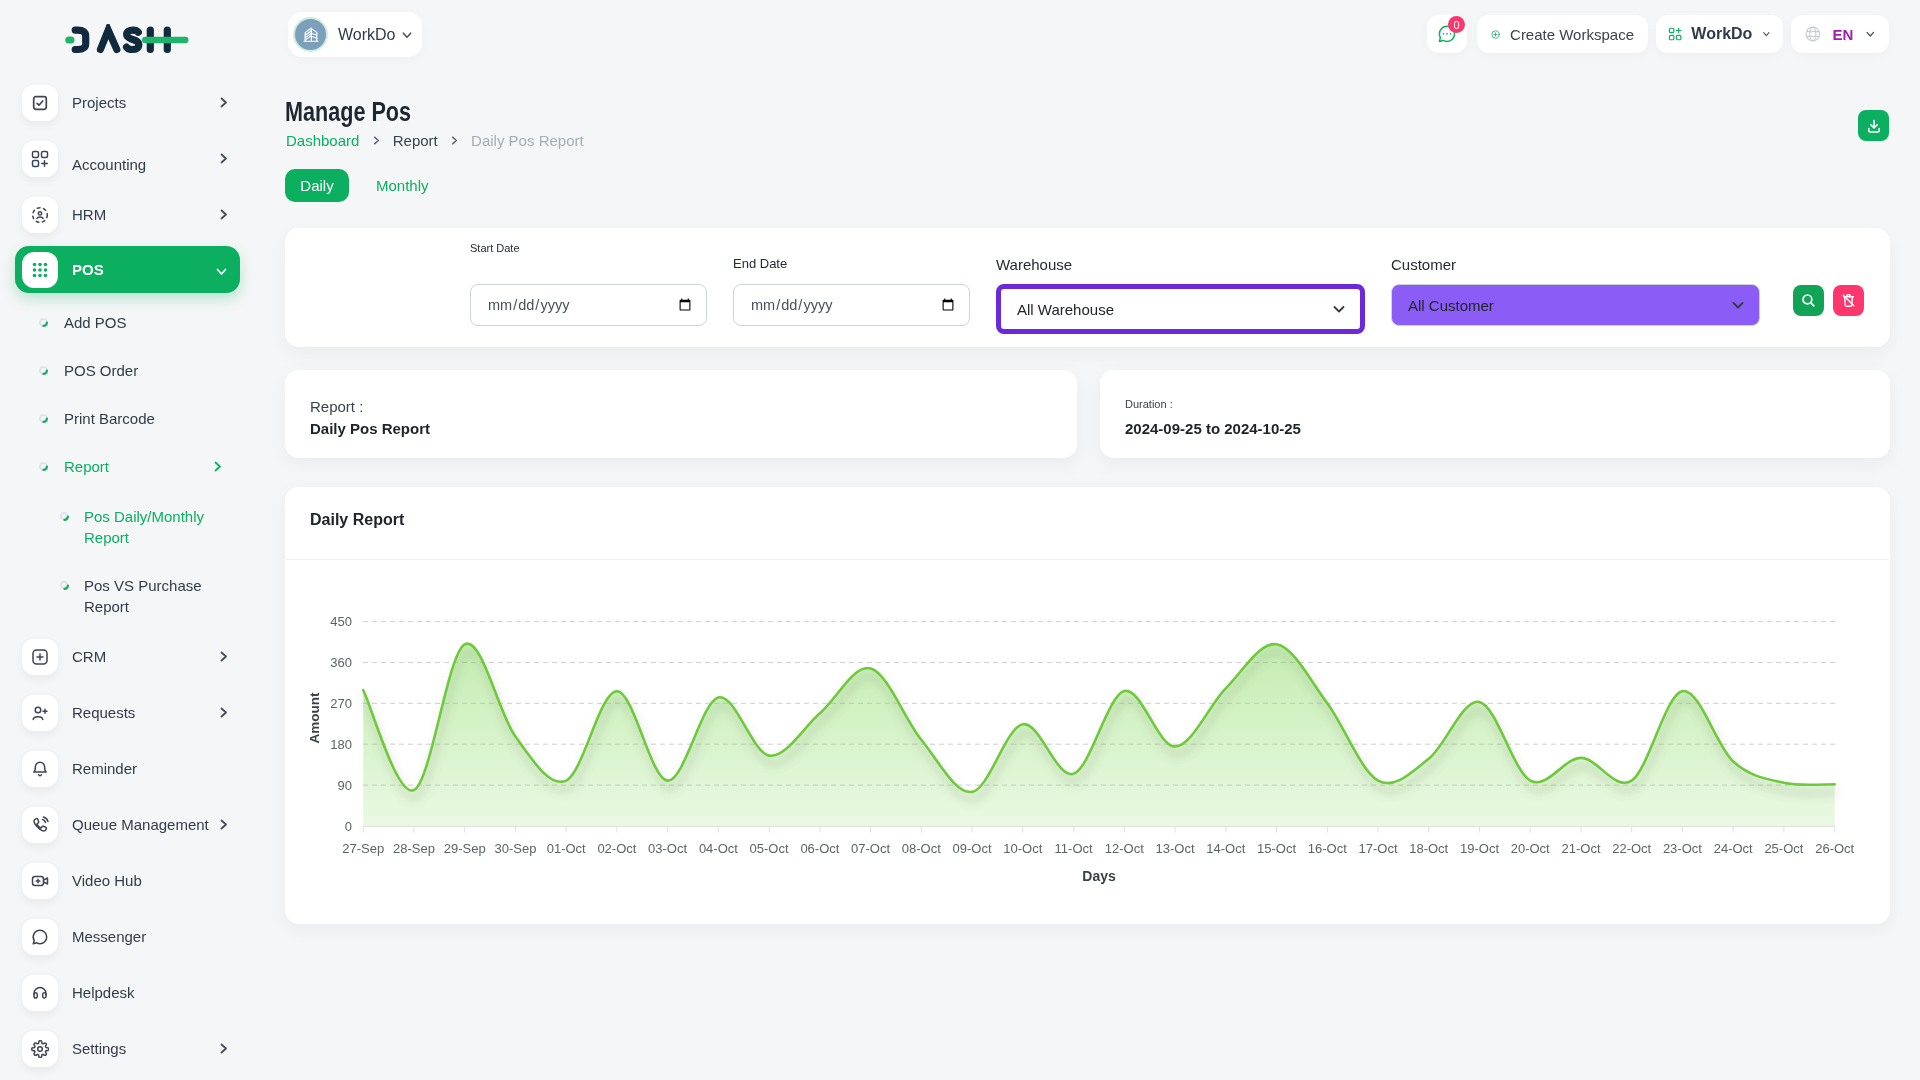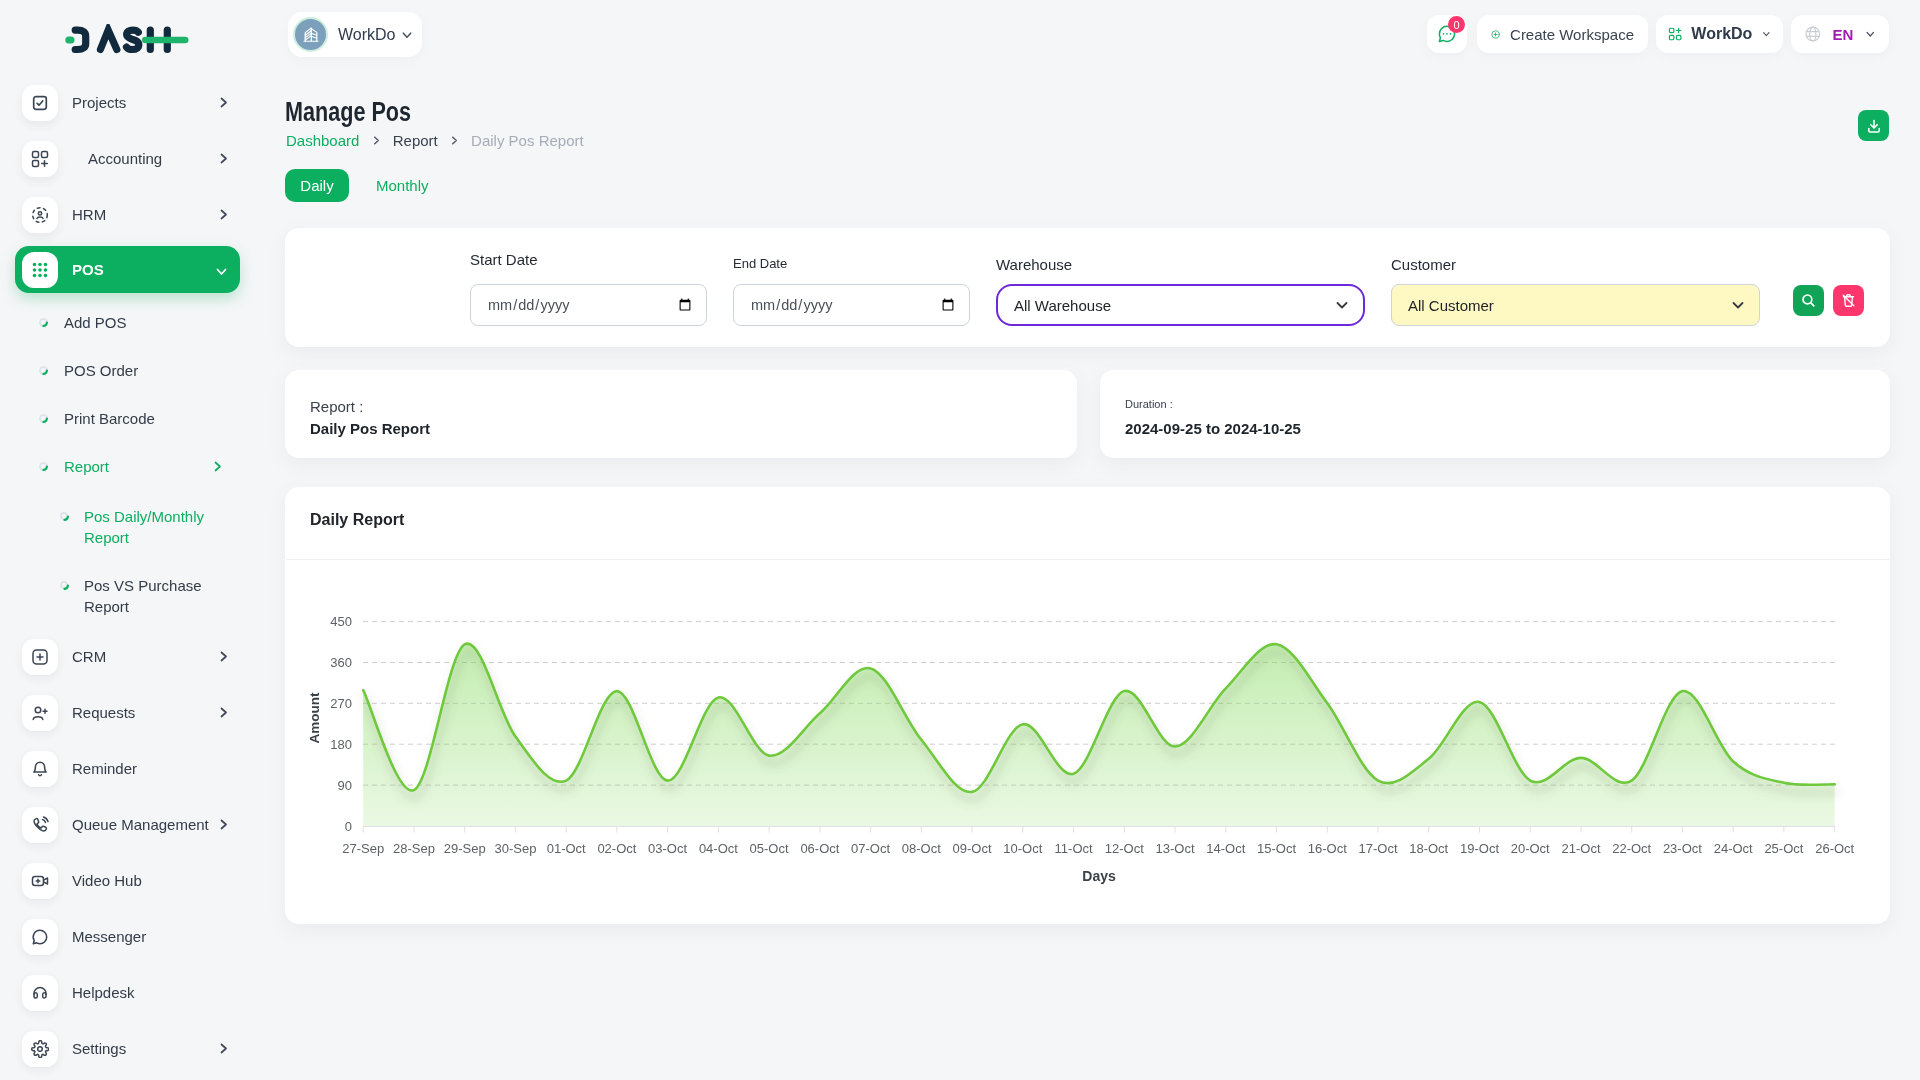--- a/index.html
+++ b/index.html
@@ -47,21 +47,21 @@
     </svg>
 
   <div class="iconbox" style="left:22px;top:141px;">
     <svg width="18" height="18" viewBox="0 0 18 18" fill="none" stroke="#3c4654" stroke-width="1.5" stroke-linecap="round" stroke-linejoin="round">
       <rect x="1.5" y="1.5" width="6" height="6" rx="1.5"></rect>
         <rect x="10.5" y="1.5" width="6" height="6" rx="1.5"></rect>
         <rect x="1.5" y="10.5" width="6" height="6" rx="1.5"></rect>
       <path d="M13.5 10.7v5.6M10.7 13.5h5.6"></path>
     </svg>
   </div>
-  <div class="mlabel" style="top:150px;margin-left:16px;">Accounting</div>
+  <div class="mlabel" style="top:156px;">Accounting</div>
   <svg class="chev" style="left:217px;top:152px;" width="13" height="13" viewBox="0 0 13 13" fill="none" stroke="#3f4a5a" stroke-width="1.7" stroke-linecap="round" stroke-linejoin="round">
       <path d="M4.5 2.5 9 6.5 4.5 10.5"></path>
     </svg>
 
   <div class="iconbox" style="left:22px;top:197px;">
     <svg width="18" height="18" viewBox="0 0 18 18" fill="none" stroke="#3c4654" stroke-width="1.5" stroke-linecap="round" stroke-linejoin="round">
       <circle cx="9" cy="9" r="7.3" stroke-dasharray="2.7 3.6" stroke-linecap="round"></circle>
       <circle cx="9" cy="7.4" r="1.7"></circle>
         <path d="M5.9 12.4c0.7-1.9 5.5-1.9 6.2 0"></path>
     </svg>
@@ -285,34 +285,34 @@
       <path d="M8 2.5v7"></path>
         <path d="M4.8 6.7 8 9.9l3.2-3.2"></path>
         <path d="M2.8 10.5v2.2a1.3 1.3 0 0 0 1.3 1.3h7.8a1.3 1.3 0 0 0 1.3-1.3v-2.2"></path>
     </svg>
   </div>
 
   <div style="position:absolute;left:285px;top:169px;width:64px;height:33px;background:#0caf60;border-radius:10px;color:#fff;font-size:15px;display:flex;align-items:center;justify-content:center;">Daily</div>
   <div style="position:absolute;left:364px;top:177px;font-size:15px;color:#0caf60;margin-left:12px;">Monthly</div>
 
   <div class="card" style="left:285px;top:228px;width:1605px;height:119px;"></div>
-  <div class="abs" style="left:470px;top:251px;font-size:15px;color:#252b34;">Start Date</div>
+  <div class="abs" style="left:470px;top:242px;font-size:11px;color:#252b34;">Start Date</div>
   <div class="abs" style="left:733px;top:256px;font-size:13px;color:#252b34;">End Date</div>
   <div class="abs" style="left:996px;top:256px;font-size:15px;color:#252b34;">Warehouse</div>
   <div class="abs" style="left:1391px;top:256px;font-size:15px;color:#252b34;">Customer</div>
 
   <input type="date" class="abs" style="left: 470px; top: 284px; width: 237px; height: 42px; border: 1px solid rgb(206, 212, 218); border-radius: 8px; padding: 0px 12px 0px 16px; font-family: &quot;Liberation Sans&quot;, sans-serif; font-size: 14.5px; color: rgb(73, 80, 87); background: rgb(255, 255, 255); outline: none;">
   <input type="date" class="abs" style="left: 733px; top: 284px; width: 237px; height: 42px; border: 1px solid rgb(206, 212, 218); border-radius: 8px; padding: 0px 12px 0px 16px; font-family: &quot;Liberation Sans&quot;, sans-serif; font-size: 14.5px; color: rgb(73, 80, 87); background: rgb(255, 255, 255); outline: none;">
 
-  <div class="abs" style="left:996px;top:284px;width:369px;height:42px;border:2px solid #6d28d9;border-radius:16px;background:#fff;display:flex;align-items:center;padding:0 16px;font-size:15px;color:#212529;">All Warehouse
+  <div class="abs" style="left:996px;top:284px;width:369px;height:50px;border:5px solid #6d28d9;border-radius:8px;background:#fff;display:flex;align-items:center;padding:0 16px;font-size:15px;color:#212529;">All Warehouse
     <svg style="position:absolute;right:14px;" width="14" height="14" viewBox="0 0 14 14" fill="none" stroke="#343a40" stroke-width="1.8" stroke-linecap="round" stroke-linejoin="round">
         <path d="M2.5 5 7 9.5 11.5 5"></path>
       </svg>
   </div>
-  <div class="abs" style="left:1391px;top:284px;width:369px;height:42px;border:1px solid #ced4da;border-radius:8px;background:#fef9c3;display:flex;align-items:center;padding:0 16px;font-size:15px;color:#212529;">All Customer
+  <div class="abs" style="left:1391px;top:284px;width:369px;height:42px;border:1px solid #ced4da;border-radius:8px;background:#8b5cf6;display:flex;align-items:center;padding:0 16px;font-size:15px;color:#212529;">All Customer
     <svg style="position:absolute;right:14px;" width="14" height="14" viewBox="0 0 14 14" fill="none" stroke="#343a40" stroke-width="1.8" stroke-linecap="round" stroke-linejoin="round">
         <path d="M2.5 5 7 9.5 11.5 5"></path>
       </svg>
   </div>
 
   <div class="abs" style="left:1793px;top:285px;width:31px;height:31px;background:#12a456;border-radius:8px;display:flex;align-items:center;justify-content:center;">
     <svg width="15" height="15" viewBox="0 0 15 15" fill="none" stroke="#fff" stroke-width="1.7" stroke-linecap="round">
         <circle cx="6.4" cy="6.4" r="4.4"></circle>
         <path d="M9.8 9.8l3 3"></path>
       </svg>

